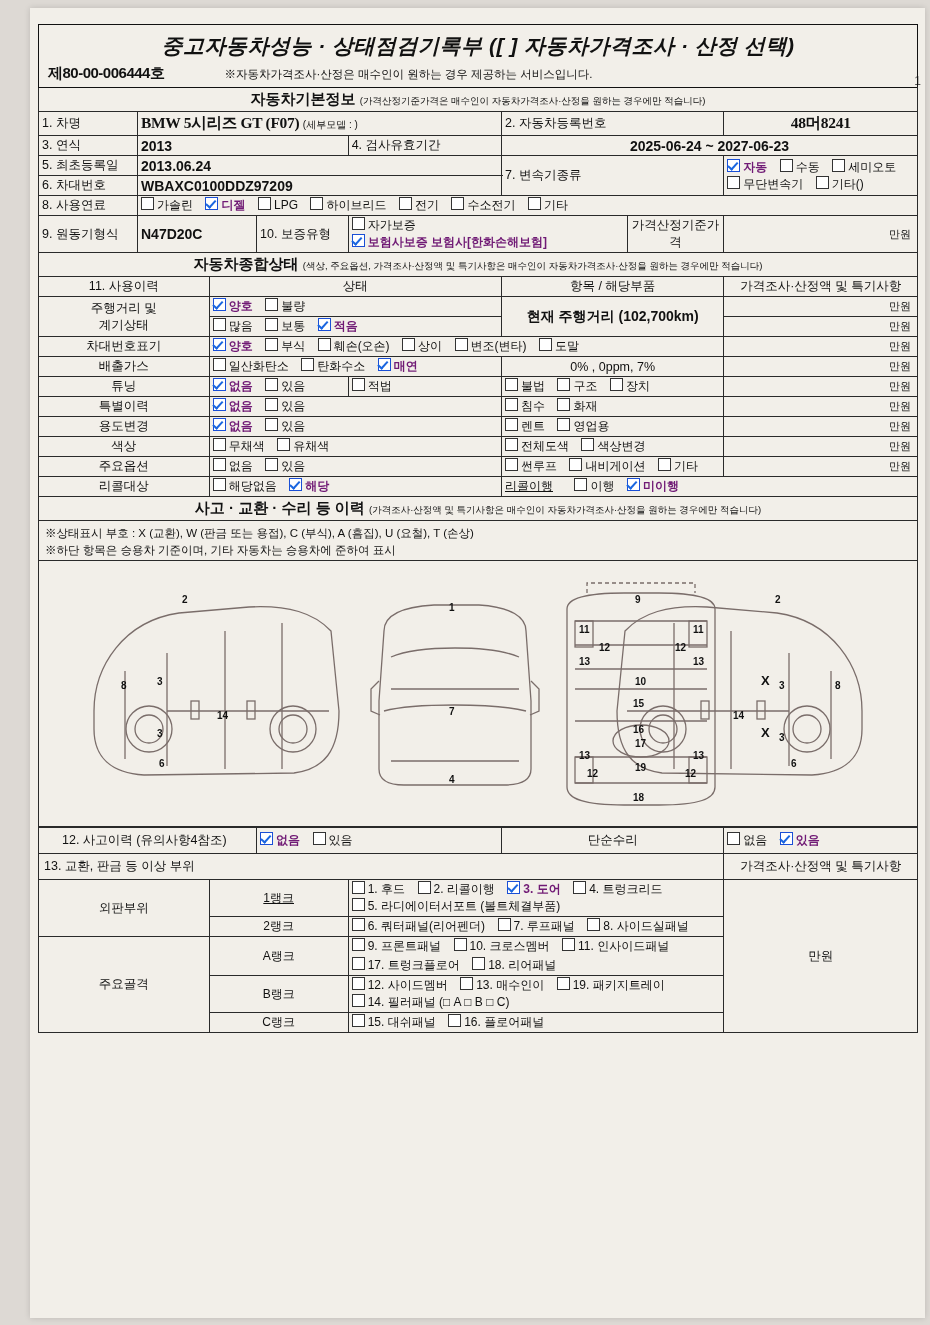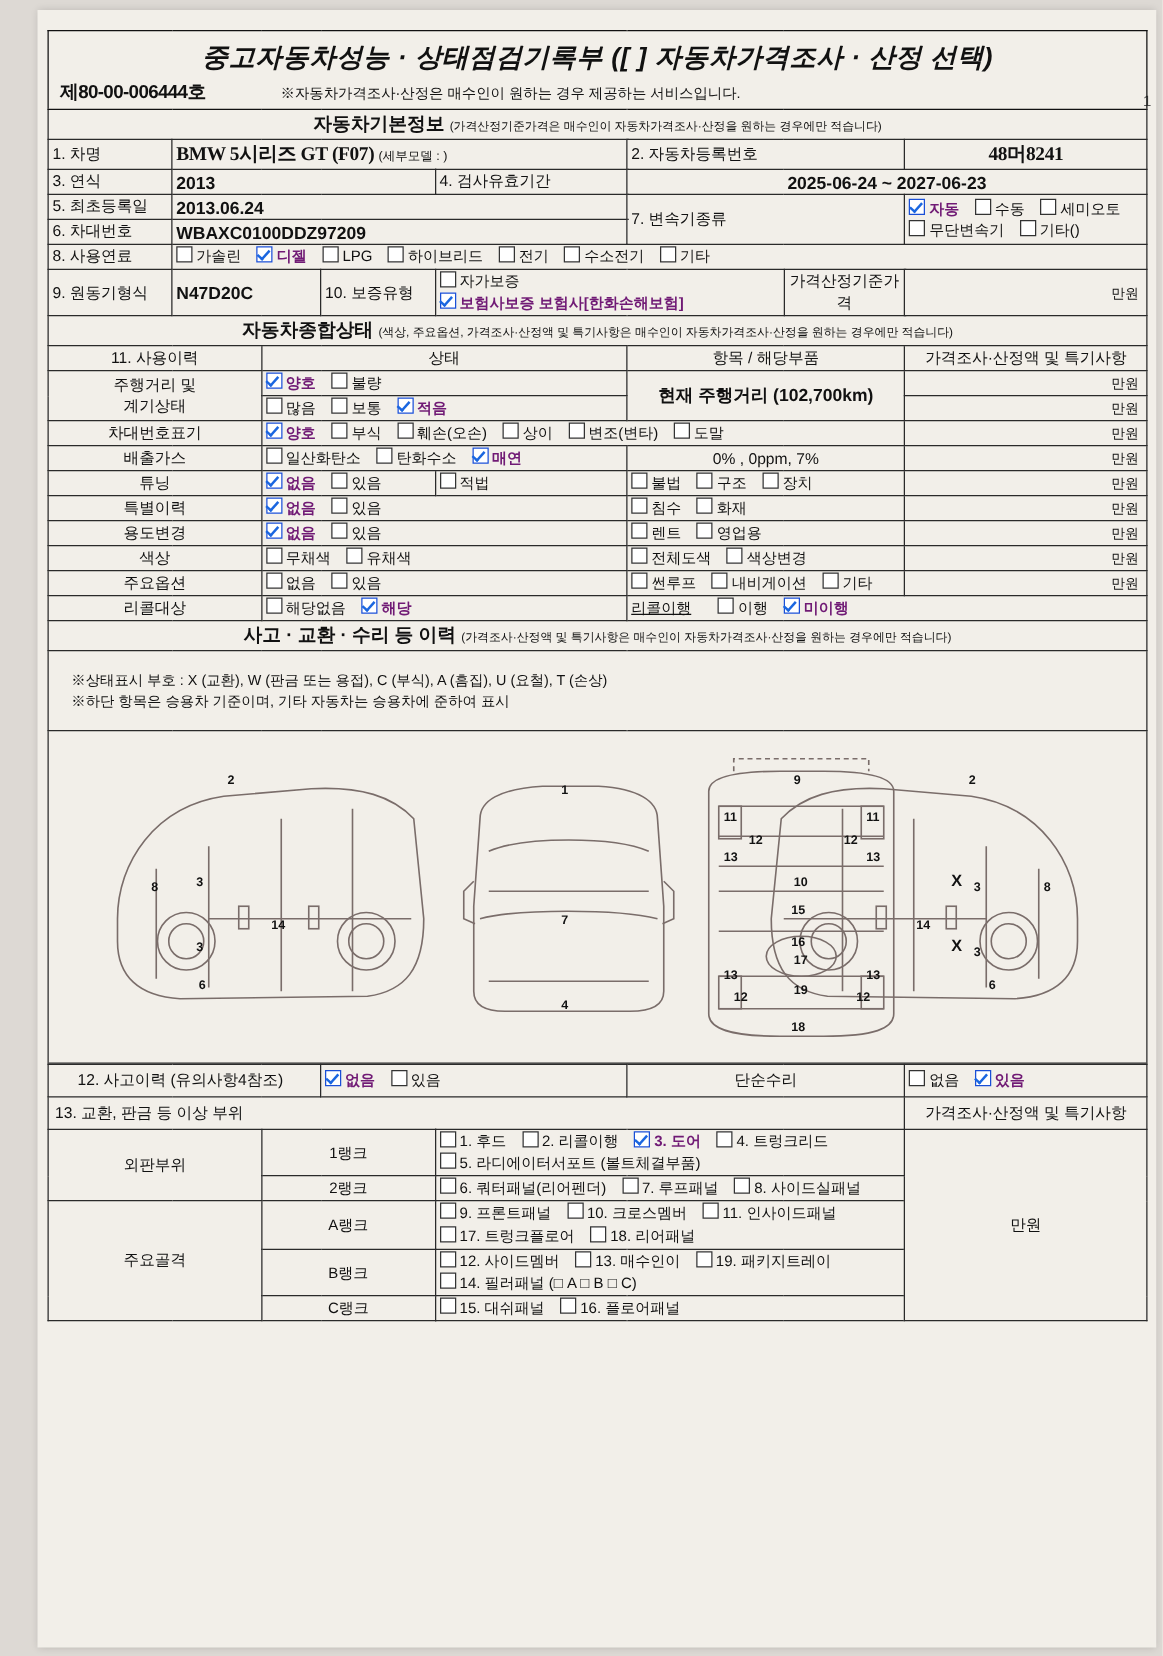--- a/index.html
+++ b/index.html
@@ -305,21 +305,21 @@
       </tr>
 
       <tr>
         <td colspan="12" class="band">
           <span>사고 · 교환 · 수리 등 이력</span>
           <span class="note">(가격조사·산정액 및 특기사항은 매수인이 자동차가격조사·산정을 원하는 경우에만 적습니다)</span>
         </td>
       </tr>
 
       <tr>
-        <td colspan="12" class="lft" style="padding:12px;border-radius:14px;">
+        <td colspan="12" class="lft" style="padding:0;border-radius:14px;">
           <div class="diagram-note">
             <div>※상태표시 부호 : X (교환), W (판금 또는 용접), C (부식), A (흠집), U (요철), T (손상)</div>
             <div>※하단 항목은 승용차 기준이며, 기타 자동차는 승용차에 준하여 표시</div>
           </div>
         </td>
       </tr>
 
       <tr>
         <td colspan="12" style="padding:0;">
           <div id="diagram">
@@ -430,21 +430,21 @@
         </td>
       </tr>
 
       <tr>
         <td colspan="10" class="lft" style="padding:4px 5px;">13. 교환, 판금 등 이상 부위</td>
         <td colspan="2" class="ctr">가격조사·산정액 및 특기사항</td>
       </tr>
 
       <tr>
         <td colspan="2" rowspan="2" class="ctr" style="width:118px;">외판부위</td>
-        <td colspan="2" class="ctr rank-td" style="width:70px;">1랭크</td>
+        <td colspan="2" class="ctr rank-td" style="width:70px;text-decoration:underline;">1랭크</td>
         <td colspan="6" class="lft">
           <div>
             <span class="opt"><span class="cb"></span><span>1.</span> <span>후드</span></span>
             <span class="opt"><span class="cb"></span><span>2.</span> <span>리콜이행</span></span>
             <span class="opt mark"><span class="cb on"></span><span>3.</span> <span>도어</span></span>
             <span class="opt"><span class="cb"></span><span>4.</span> <span>트렁크리드</span></span>
           </div>
           <div>
             <span class="opt"><span class="cb"></span><span>5.</span> <span>라디에이터서포트 (볼트체결부품)</span></span>
           </div>

